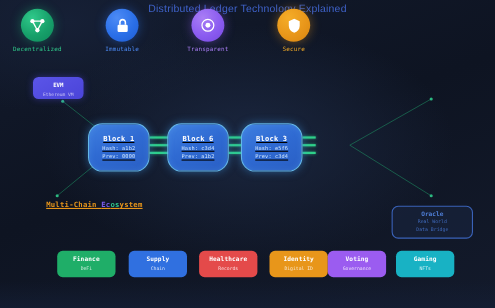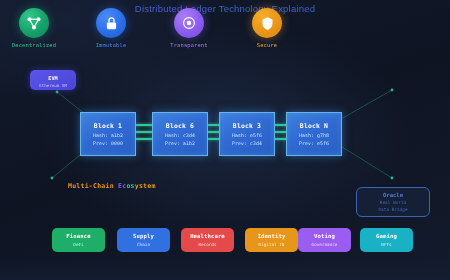--- a/index.html
+++ b/index.html
@@ -126,26 +126,27 @@
   
   .chain {
     position: absolute;
     left: 0; top: 110px;
     width: 450px; height: 48px;
     z-index: 6;
   }
   .block {
     position: absolute;
     width: 56px; height: 44px;
-    border-radius: 0;
+    border-radius: 13px;
     background: linear-gradient(155deg, #3f7fe0 0%, #2f6ad2 48%, #2a5fc4 100%);
     border: 1px solid #63b6e8;
     box-shadow: 0 0 8px rgba(60,150,230,.5), inset 0 0 6px rgba(120,200,255,.18);
     box-sizing: border-box;
     text-align: center;
+    text-decoration: underline;
   }
   .block .b-title {
     font-size: 6.4px;
     color: #ffffff;
     font-weight: bold;
     margin-top: 9px;
     letter-spacing: 0.2px;
   }
   .block .b-field {
     font-size: 4.8px;
@@ -161,26 +162,27 @@
   .link {
     position: absolute;
     height: 1.6px;
     background: #2fd08a;
     box-shadow: 0 0 3px rgba(47,208,138,.8);
   }
 
   
   .multichain {
     position: absolute;
-    left: 68px; top: 182px;
+    left: 42px; top: 182px;
     font-size: 6.6px;
     font-weight: bold;
     color: #e8961a;
     letter-spacing: 0.2px;
     z-index: 6;
+    text-decoration: underline;
   }
   .multichain .hl1 { color: #7b5cf0; }
   .multichain .hl2 { color: #2fc98a; }
 
   
   .oracle {
     position: absolute;
     left: 356px; top: 187px;
     width: 74px; height: 30px;
     border-radius: 6px;
@@ -323,25 +325,20 @@
       <div class="b-field">Hash: c3d4</div>
       <div class="b-field">Prev: a1b2</div>
     </div>
 
     <div class="block b3">
       <div class="b-title">Block 3</div>
       <div class="b-field">Hash: e5f6</div>
       <div class="b-field">Prev: c3d4</div>
     </div>
 
-    <div class="block bn">
-      <div class="b-title">Block N</div>
-      <div class="b-field">Hash: g7h8</div>
-      <div class="b-field">Prev: e5f6</div>
-    </div>
 
   </div>
 
   <div class="multichain"><span>Multi-Chain </span><span class="hl1">Ec</span><span class="hl2">os</span><span>ystem</span></div>
 
   <div class="oracle">
     <div class="o-title">Oracle</div>
     <div class="o-sub">Real World</div>
     <div class="o-sub">Data Bridge</div>
   </div>

